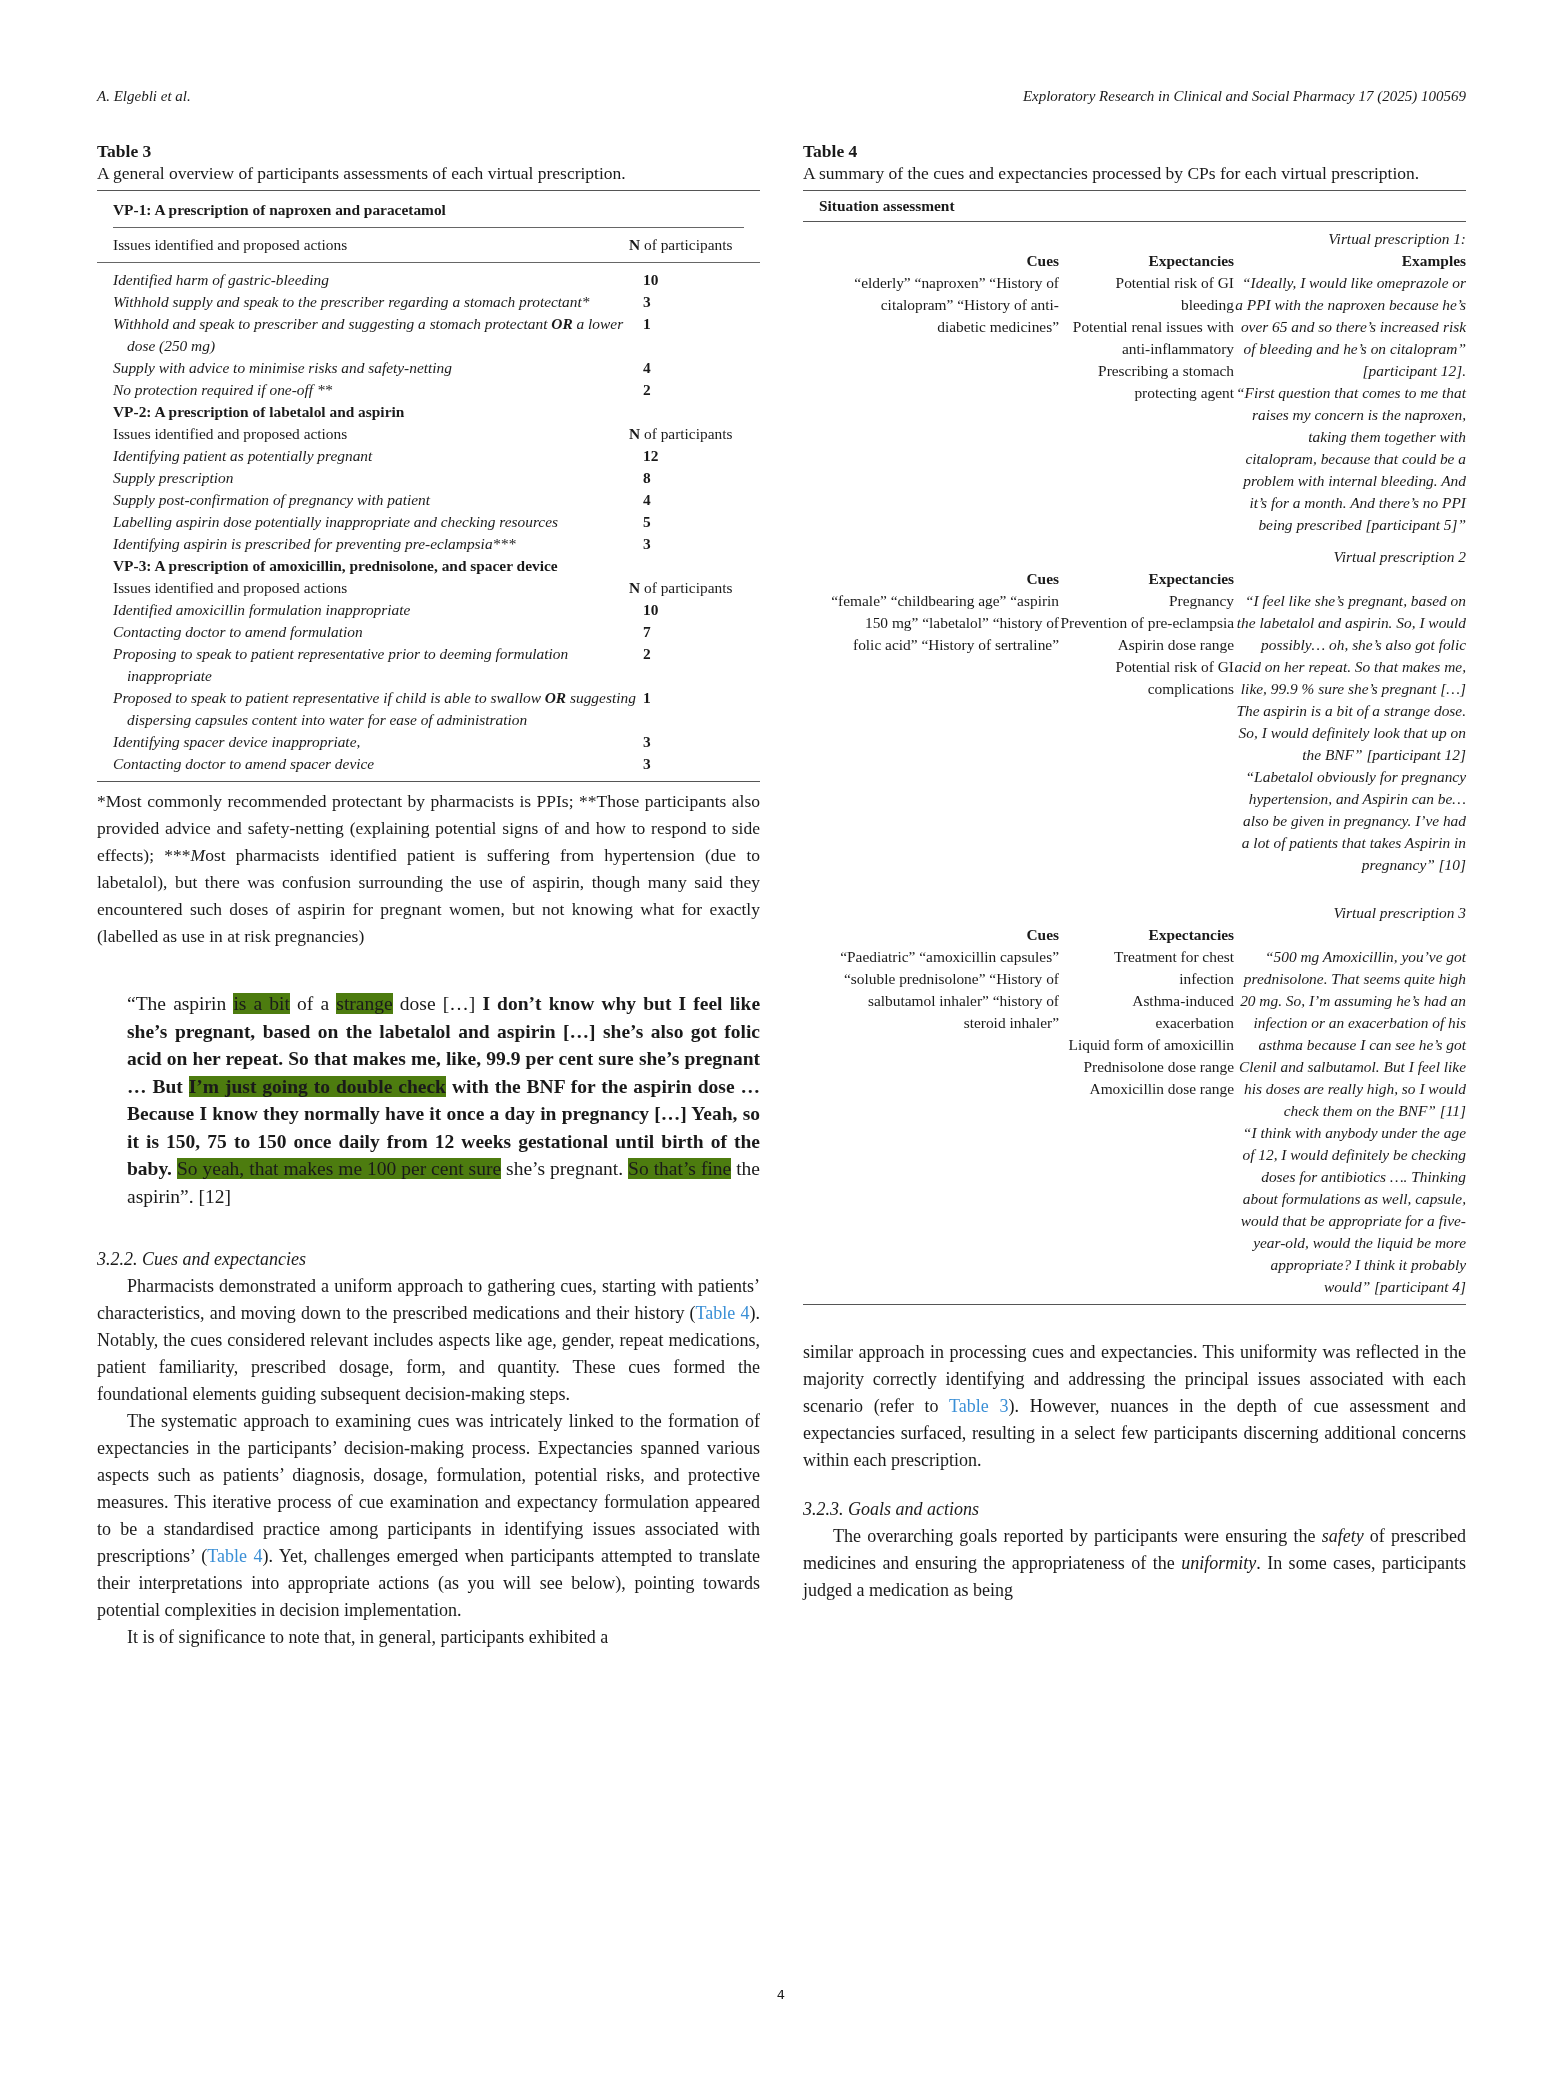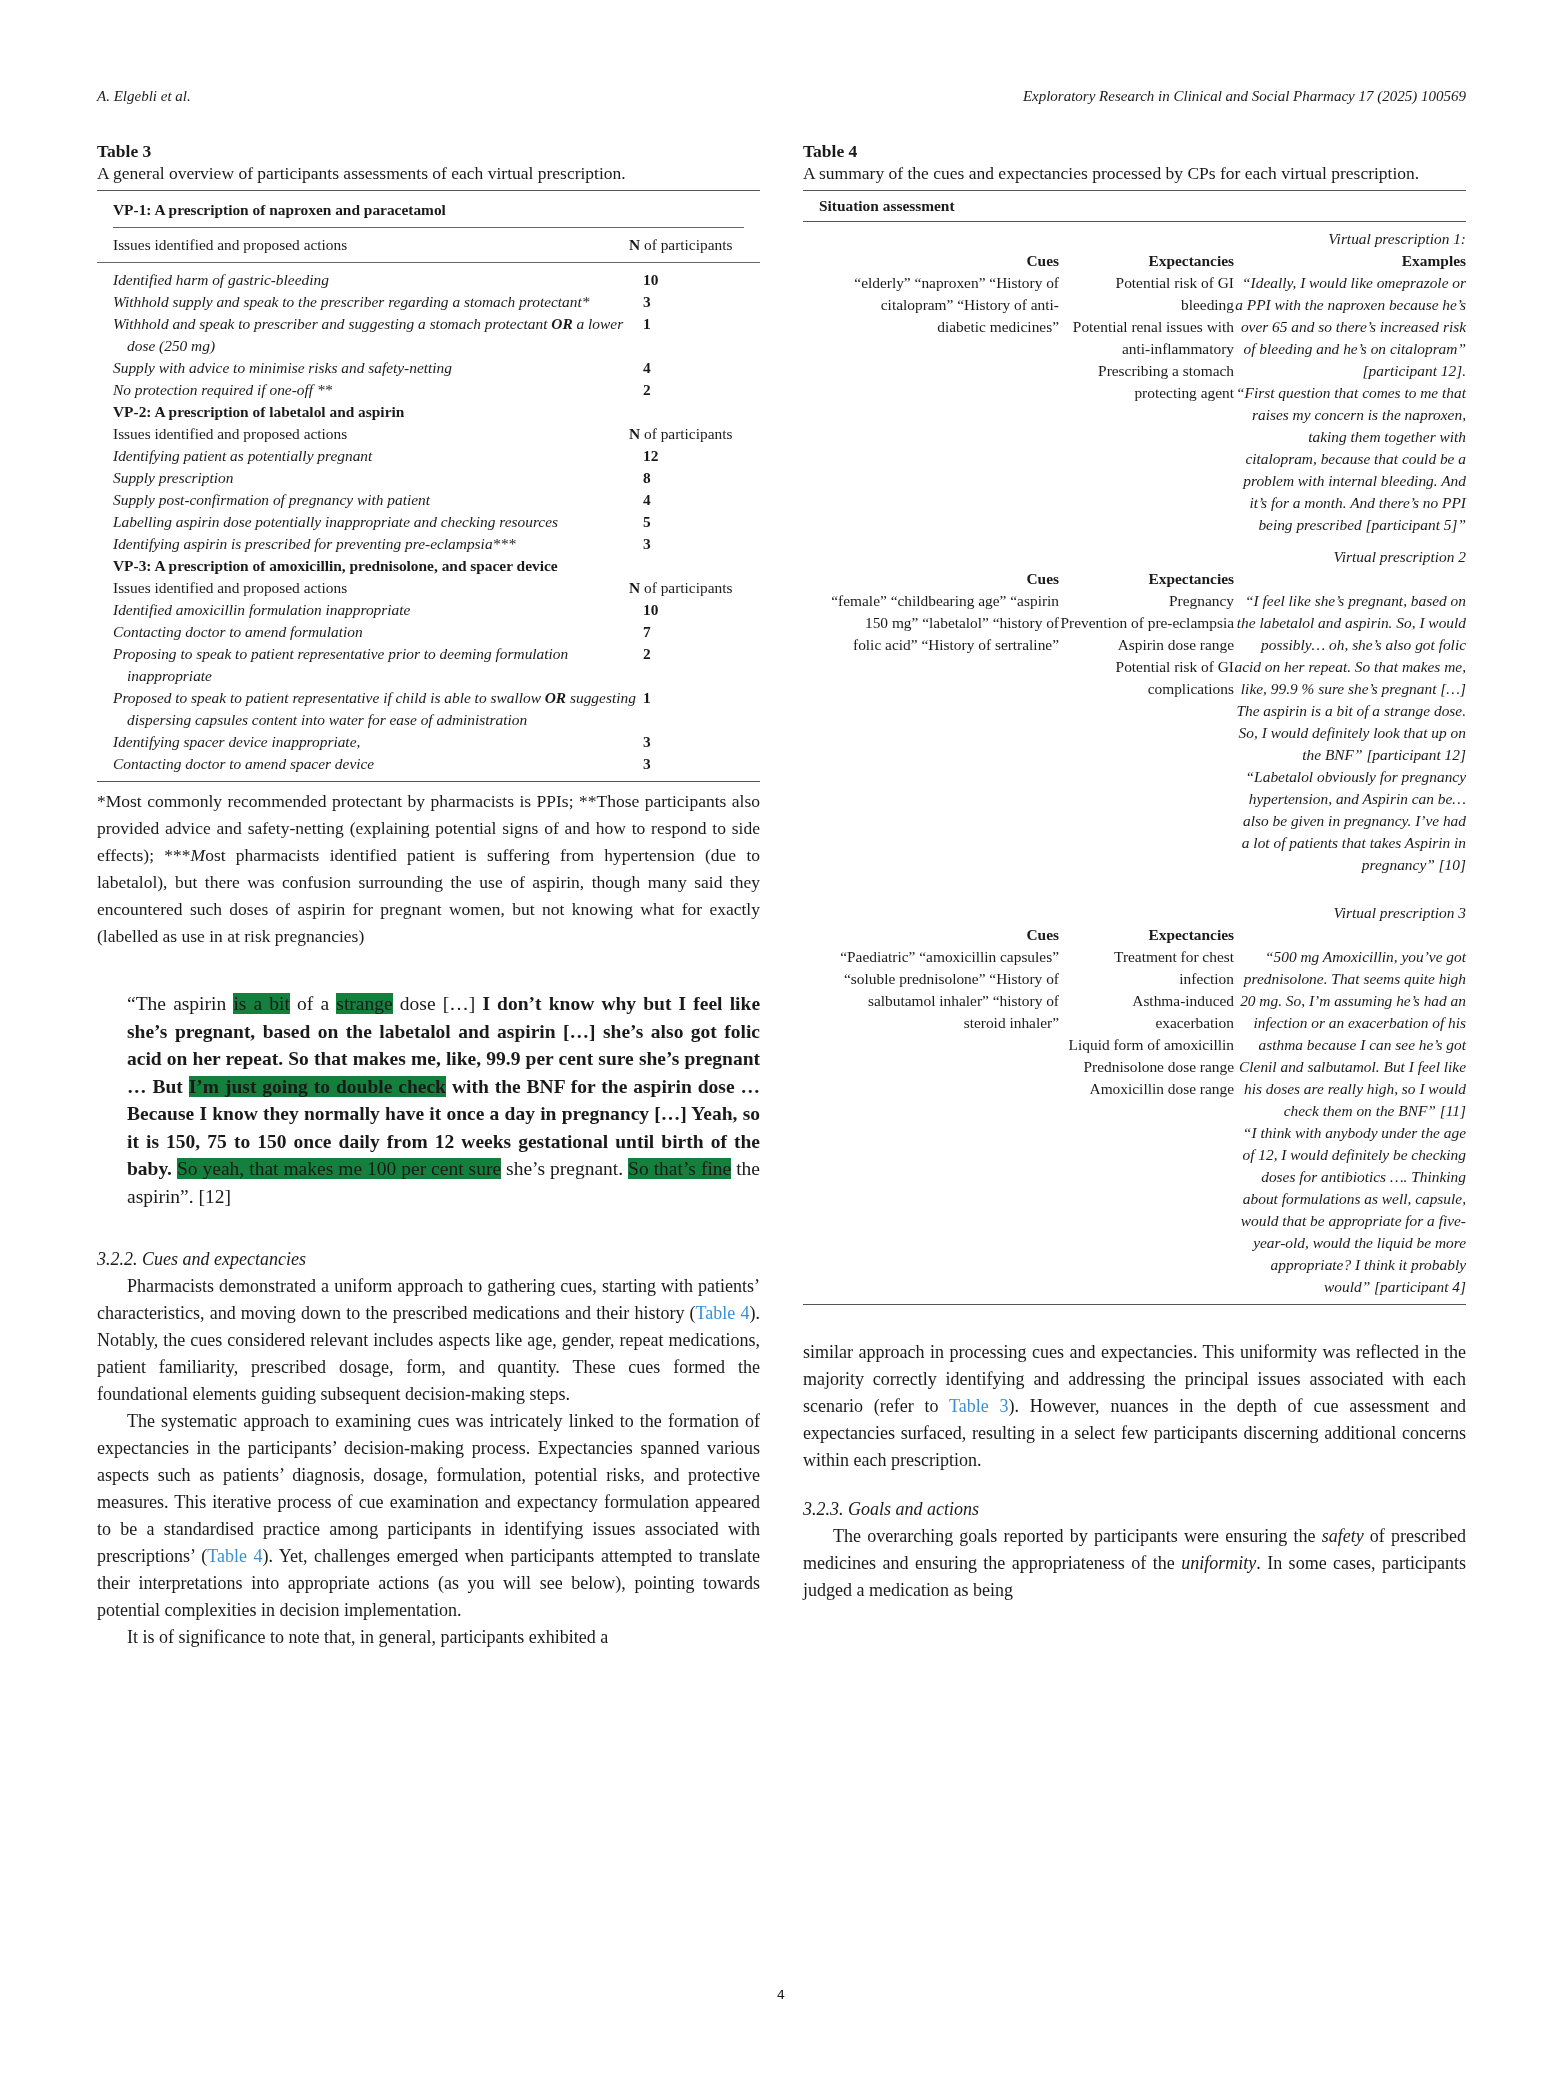--- a/index.html
+++ b/index.html
@@ -25,21 +25,21 @@
   .t3-row { display: flex; }
   .t3-issue { flex: 0 0 516px; font-style: italic; padding-left: 14px; text-indent: -14px; }
   .t3-hdr .t3-issue { font-style: normal; padding-left: 0; text-indent: 0; }
   .t3-n { flex: 1; font-weight: bold; }
   .t3-hdr .t3-n b { font-weight: bold; }
   .t3-hdr .t3-n { font-weight: normal; }
   .em-b { font-weight: bold; font-style: italic; }
   .t3-note { font-size: 17.5px; line-height: 27px; text-align: justify; margin-top: 6px; }
 
   .quote-block { margin: 40px 0 0 30px; font-size: 19.5px; line-height: 27.5px; text-align: justify; }
-  .hl { background: #15803d; }
+  .hl { background: #4d7c0f; }
   .b { font-weight: bold; }
 
   .sec-head { font-style: italic; font-size: 18px; margin-top: 36px; line-height: 27px; }
   .para { font-size: 18px; line-height: 27px; text-align: justify; text-indent: 30px; margin: 0; }
   .para.noindent { text-indent: 0; }
   .link { color: #3a8fd6; }
 
   
   .t4-sa { font-weight: bold; font-size: 15.4px; padding: 6px 16px 6px 16px; }
   .t4 { padding-left: 16px; font-size: 15.4px; line-height: 22px; }

